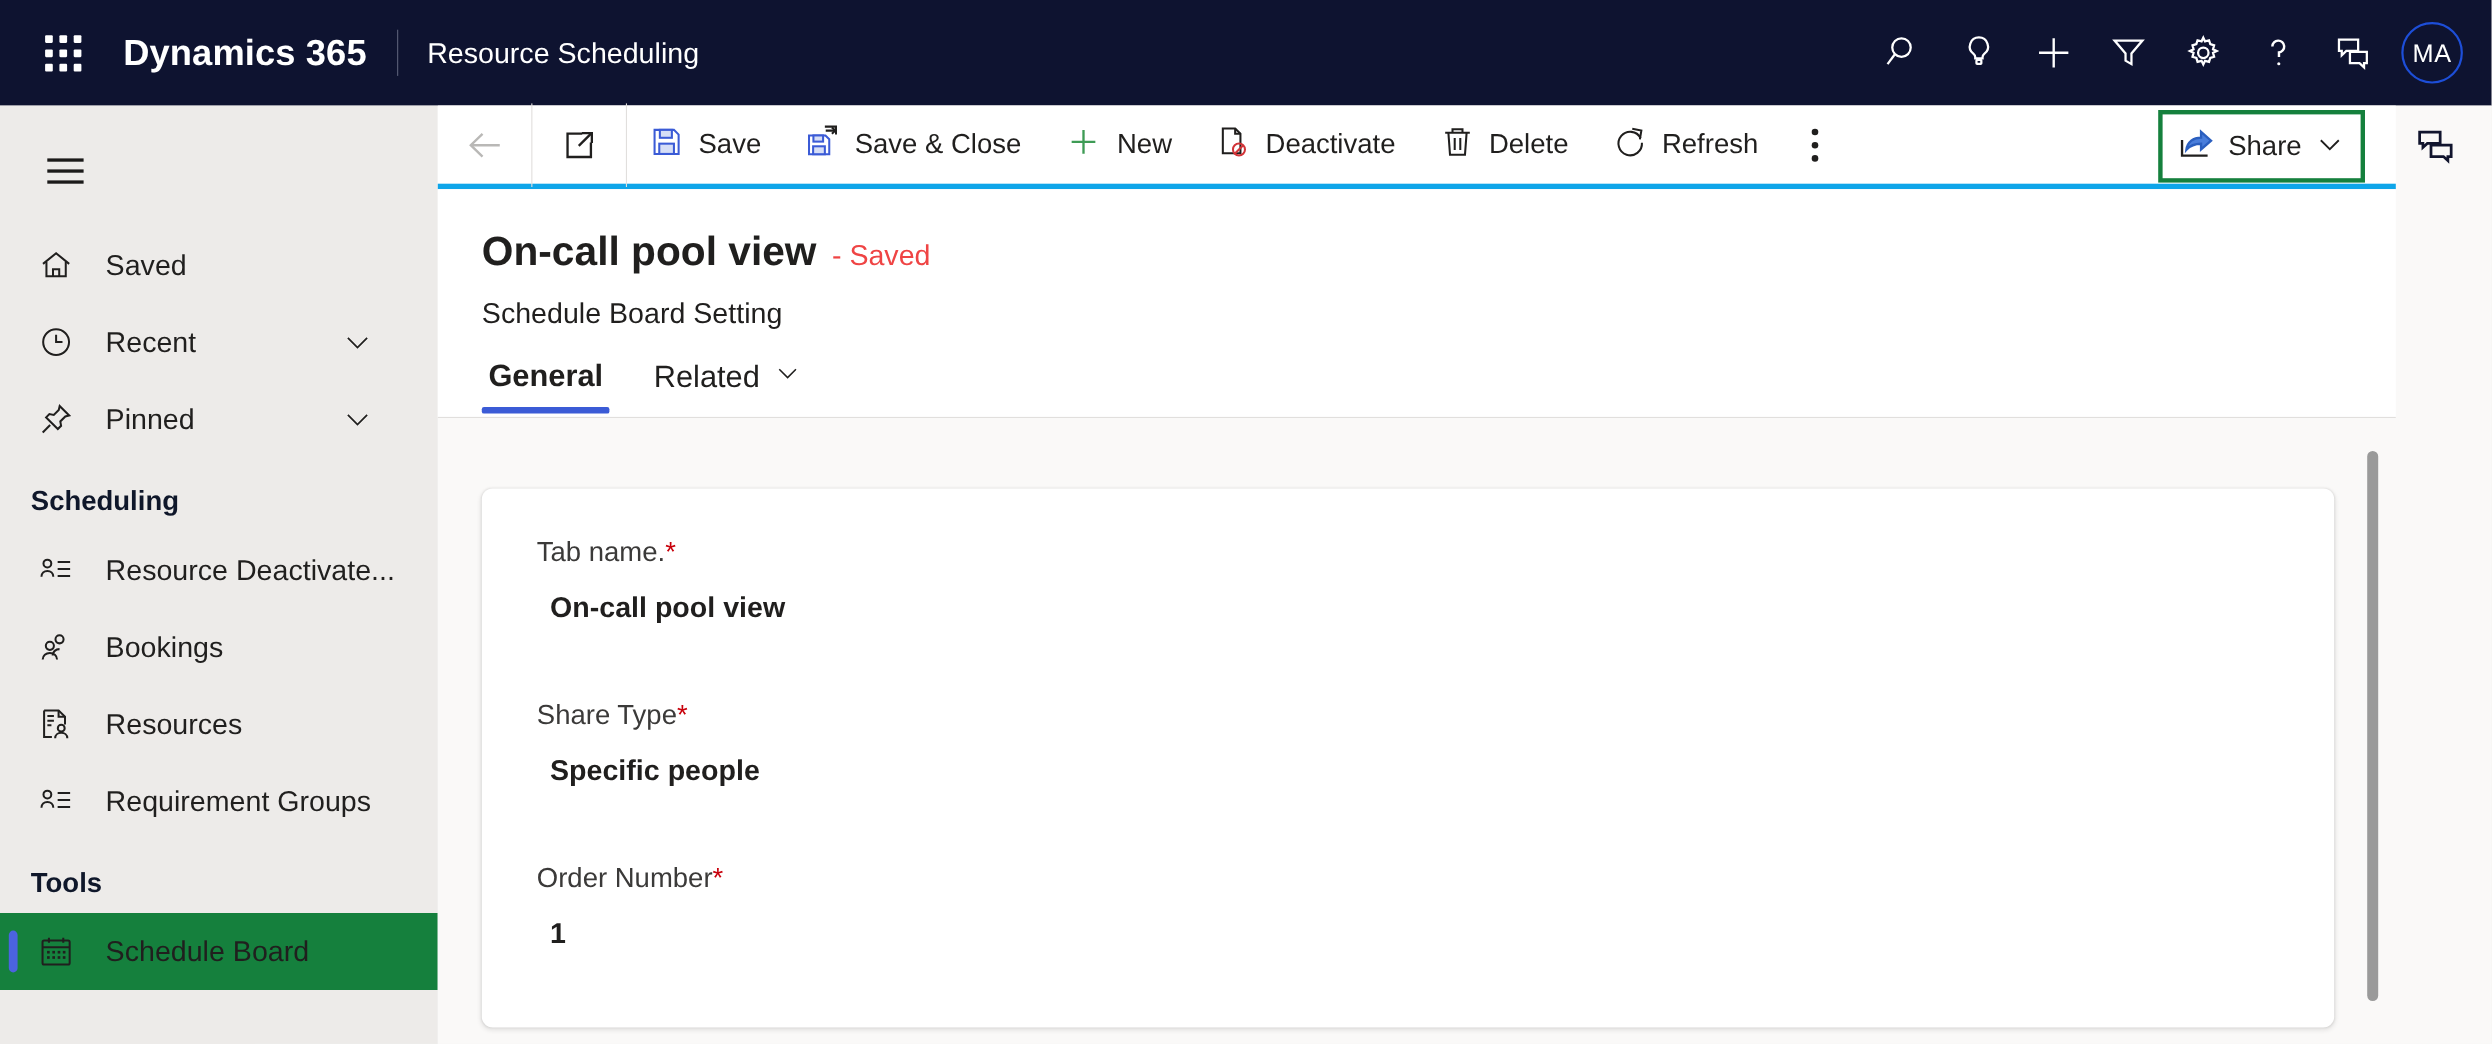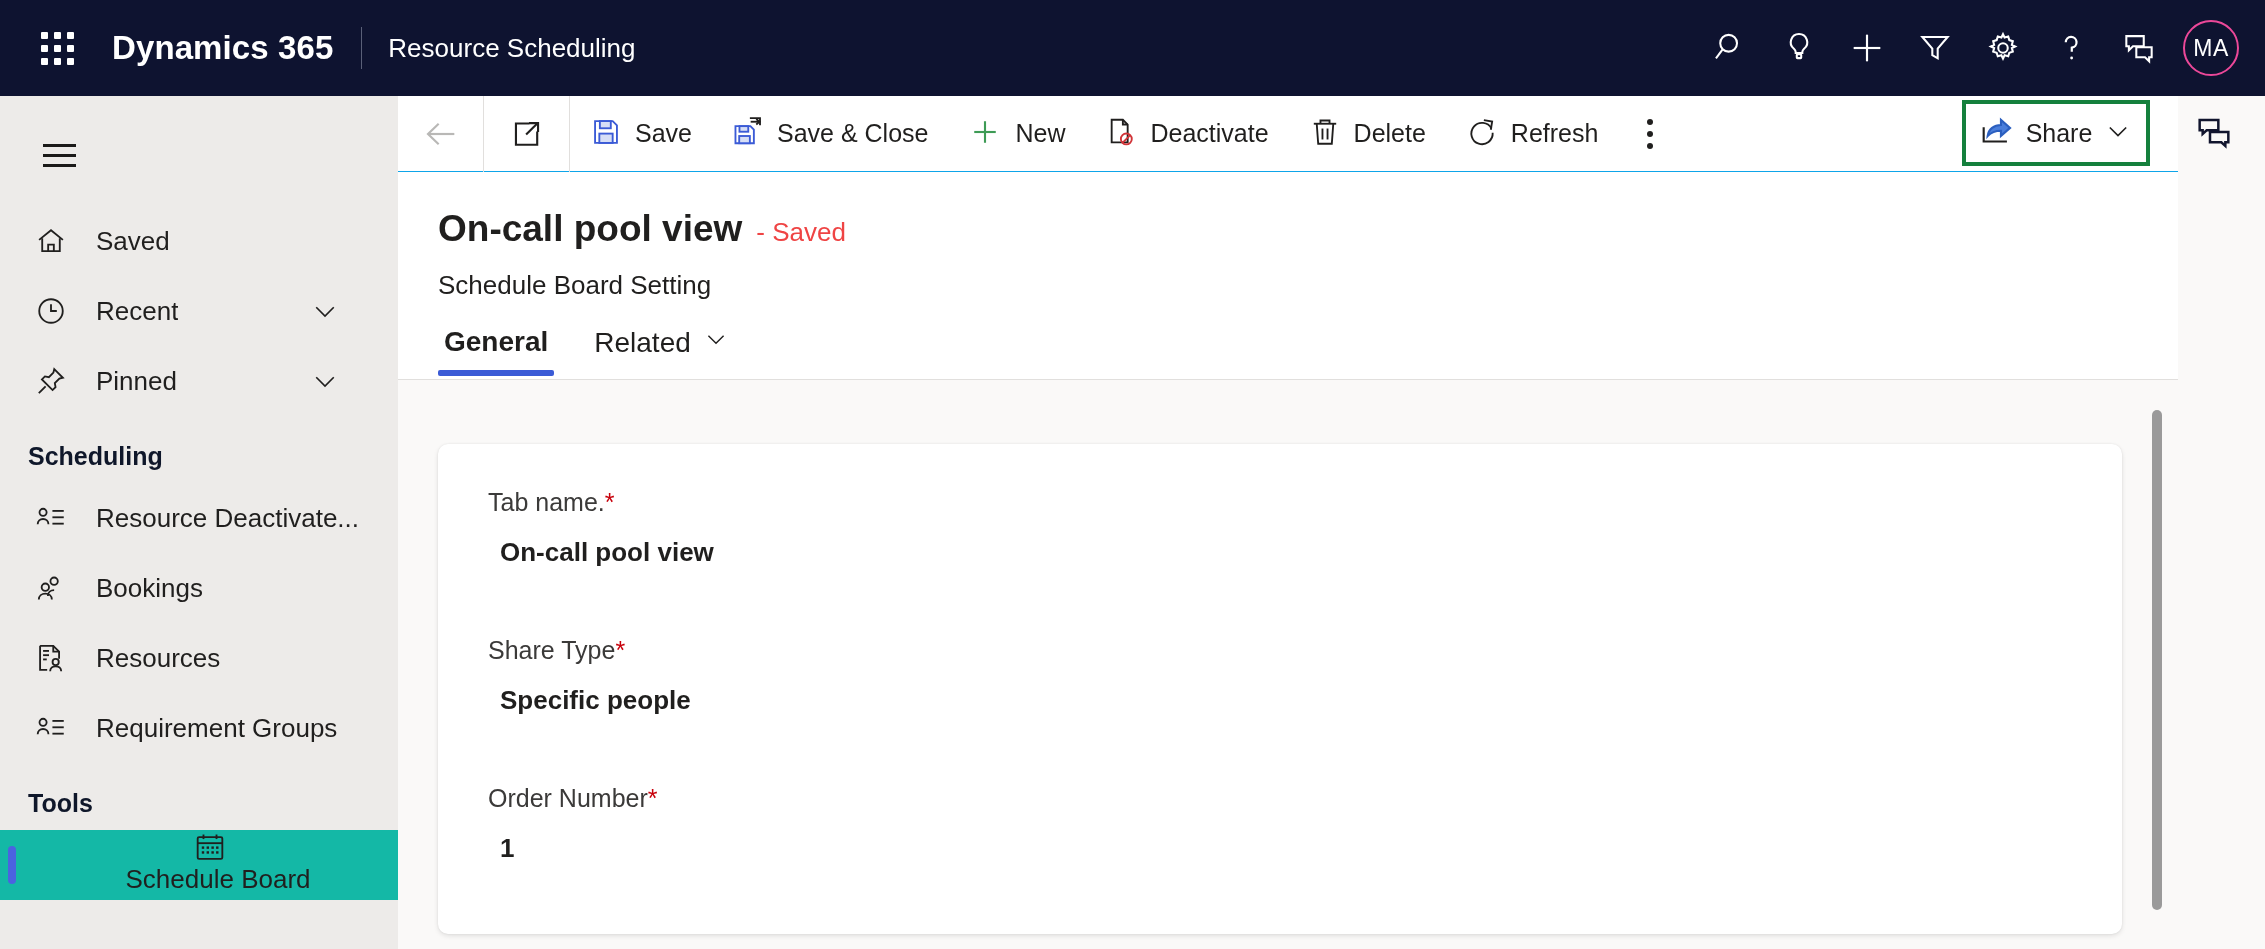--- a/index.html
+++ b/index.html
@@ -53,21 +53,21 @@
   .topbar-spacer { flex: 1 1 auto; }
   .topbar-actions { display: flex; align-items: center; height: 96px; padding-right: 22px; }
   .tb-btn {
     width: 68px; height: 68px;
     display: flex; align-items: center; justify-content: center;
     cursor: pointer;
   }
   .tb-btn svg { display: block; }
   .avatar {
     width: 56px; height: 56px; border-radius: 50%;
-    border: 2px solid #ec4899;
+    border: 2px solid #1d4ed8;
     color: #FFFFFF;
     font-size: 23px;
     display: flex; align-items: center; justify-content: center;
     margin-left: 10px; margin-right: 4px;
     cursor: pointer;
     letter-spacing: .5px;
   }
 
   
   .sidebar {
@@ -101,21 +101,21 @@
     font-size: 26px;
     color: #201F1E;
     margin-left: 16px;
     white-space: nowrap;
     overflow: hidden;
   }
   .navitem .nav-chev {
     position: absolute; right: 58px;
     display: flex; align-items: center;
   }
-  .navitem.selected { background: #14b8a6; flex-direction: column; }
+  .navitem.selected { background: #15803d; }
   .navitem.selected::before {
     content: ""; position: absolute; left: 8px; top: 16px;
     width: 8px; height: 38px; border-radius: 4px;
     background: #4B63E0;
   }
   .group-head {
     font-size: 25px; font-weight: bold; color: #0f172a;
     padding: 26px 0 12px 28px;
   }
 
@@ -124,21 +124,21 @@
     position: absolute; left: 398px; top: 96px;
     width: 1867px; height: 853px;
     background: #FAF9F8;
   }
 
   
   .cmdbar {
     position: absolute; left: 0; top: 0;
     width: 1780px; height: 76px;
     background: #FFFFFF;
-    border-bottom: 1px solid #0ea5e9;
+    border-bottom: 5px solid #0ea5e9;
     display: flex; align-items: center;
   }
   .cmd-cell {
     height: 76px;
     display: flex; align-items: center; justify-content: center;
     border-right: 1px solid #E1DFDD;
     cursor: pointer;
   }
   .cmd-back { width: 86px; }
   .cmd-popout { width: 86px; }

